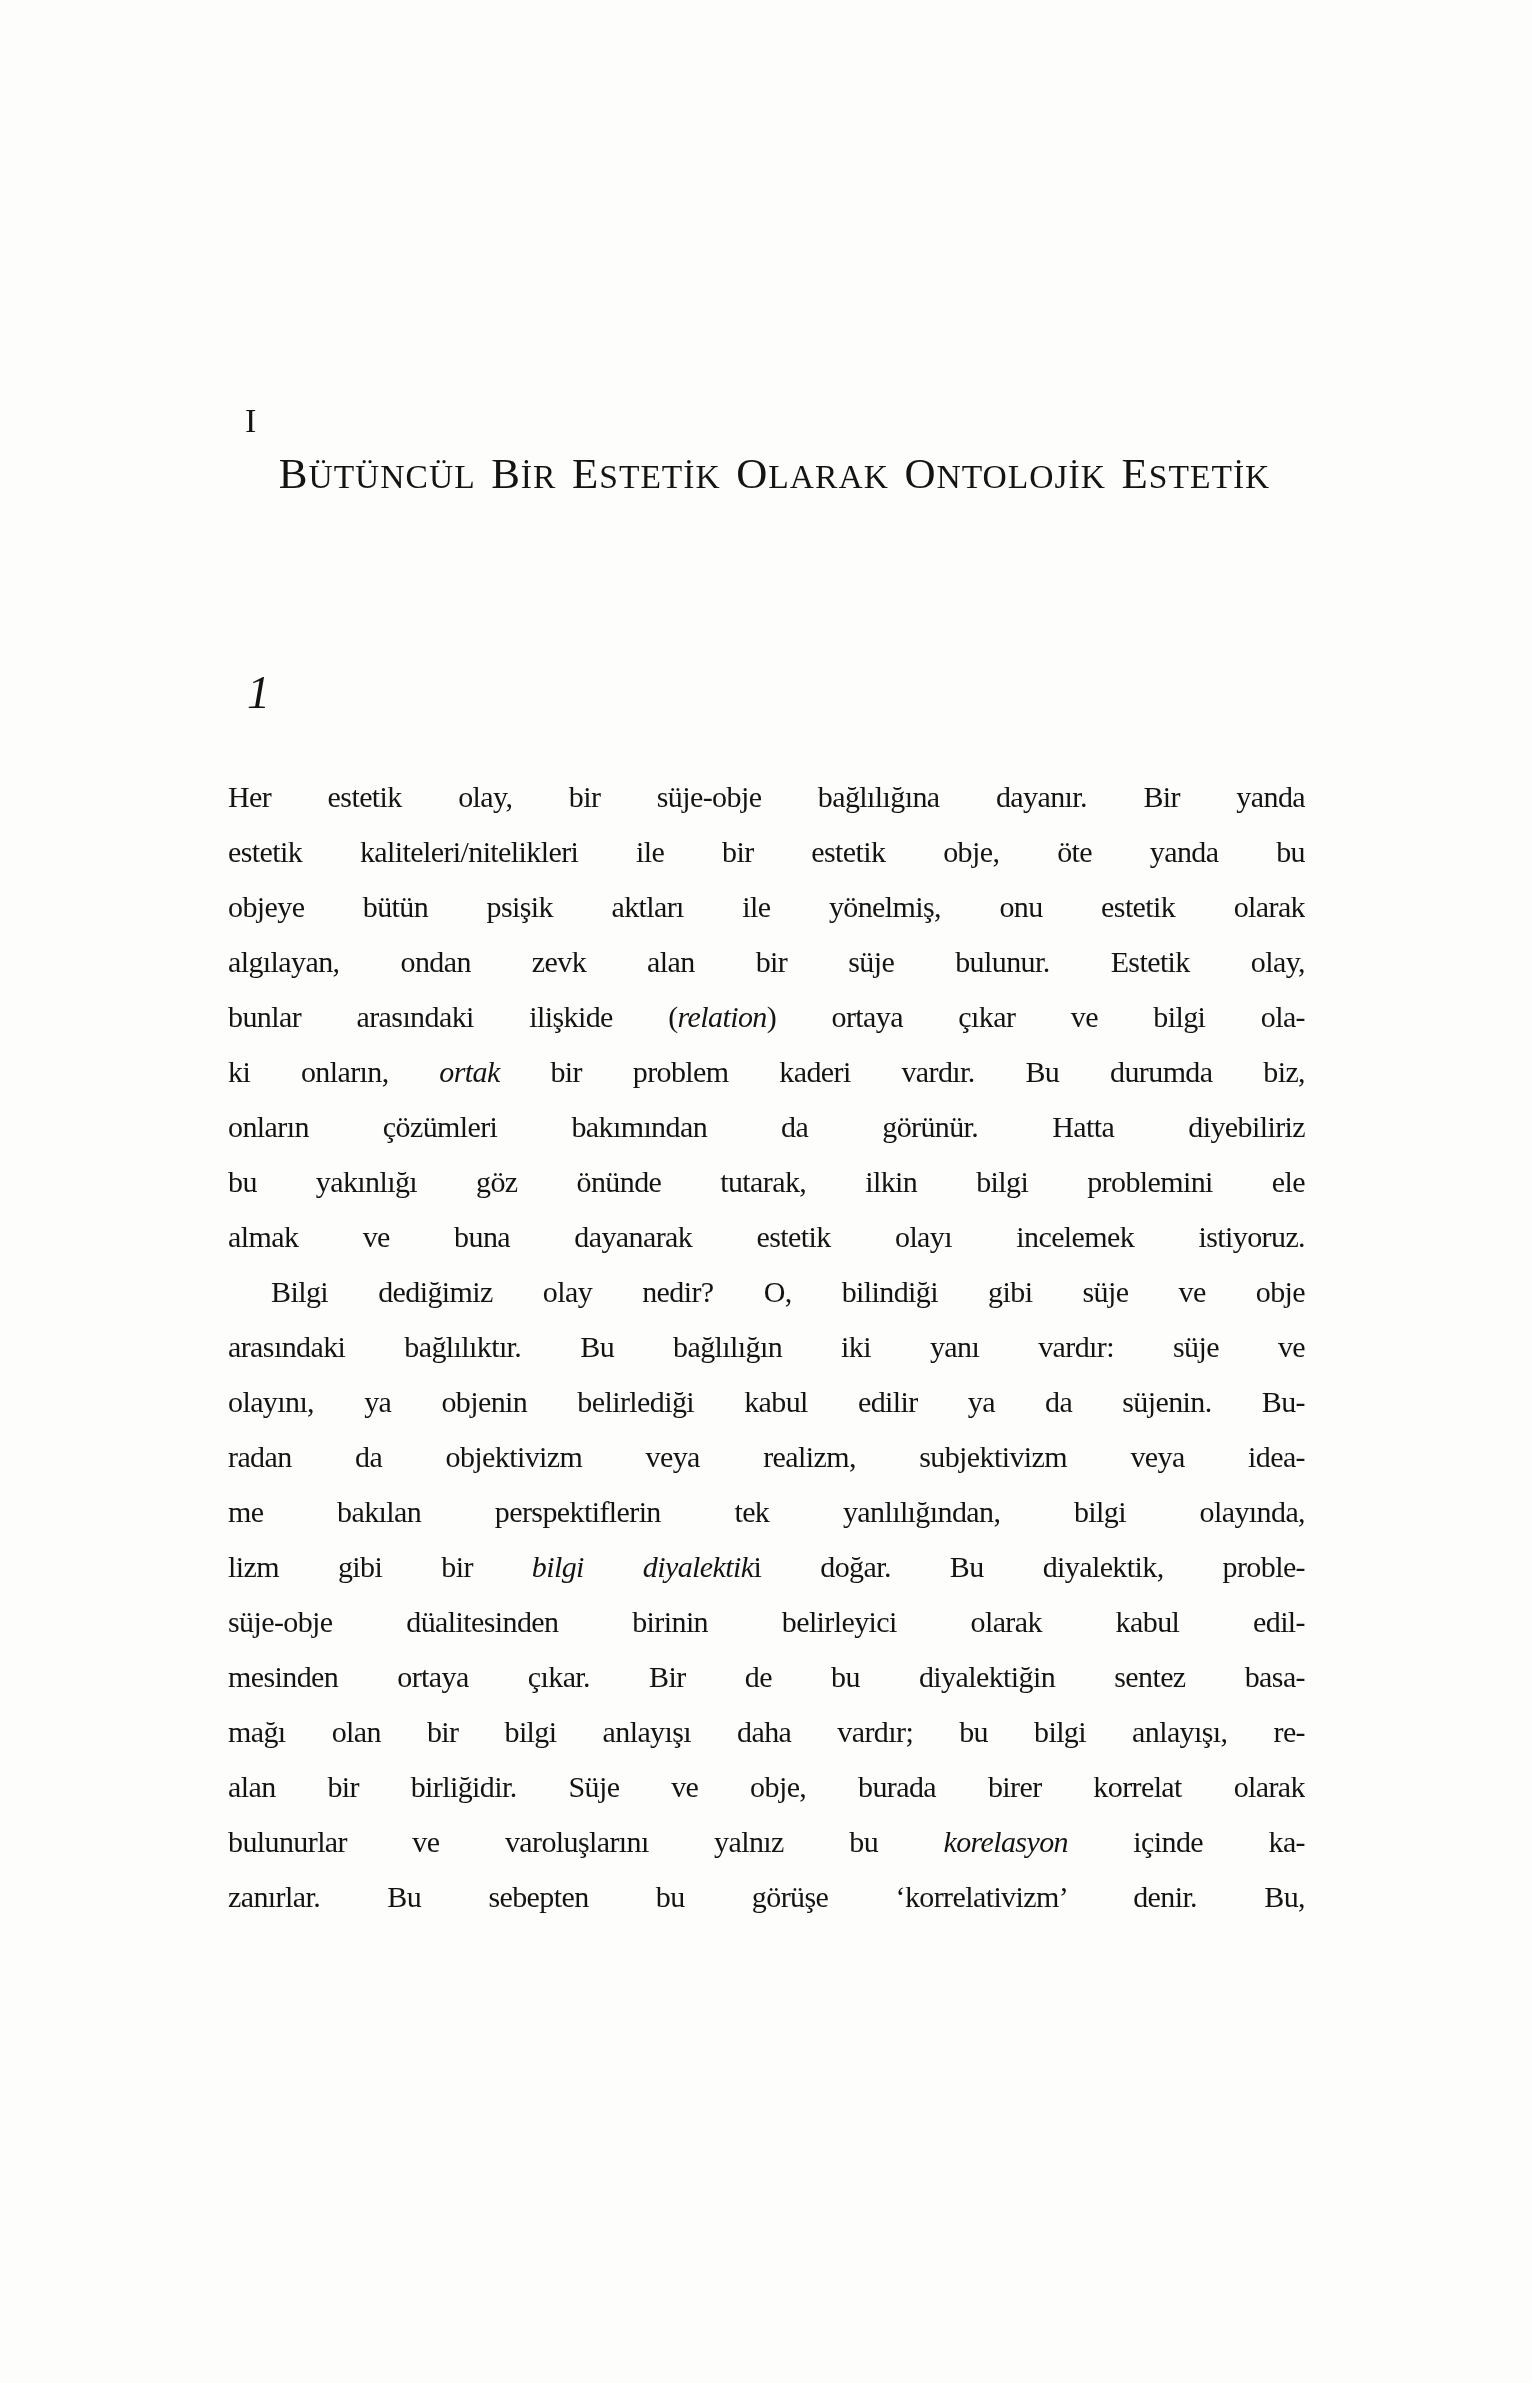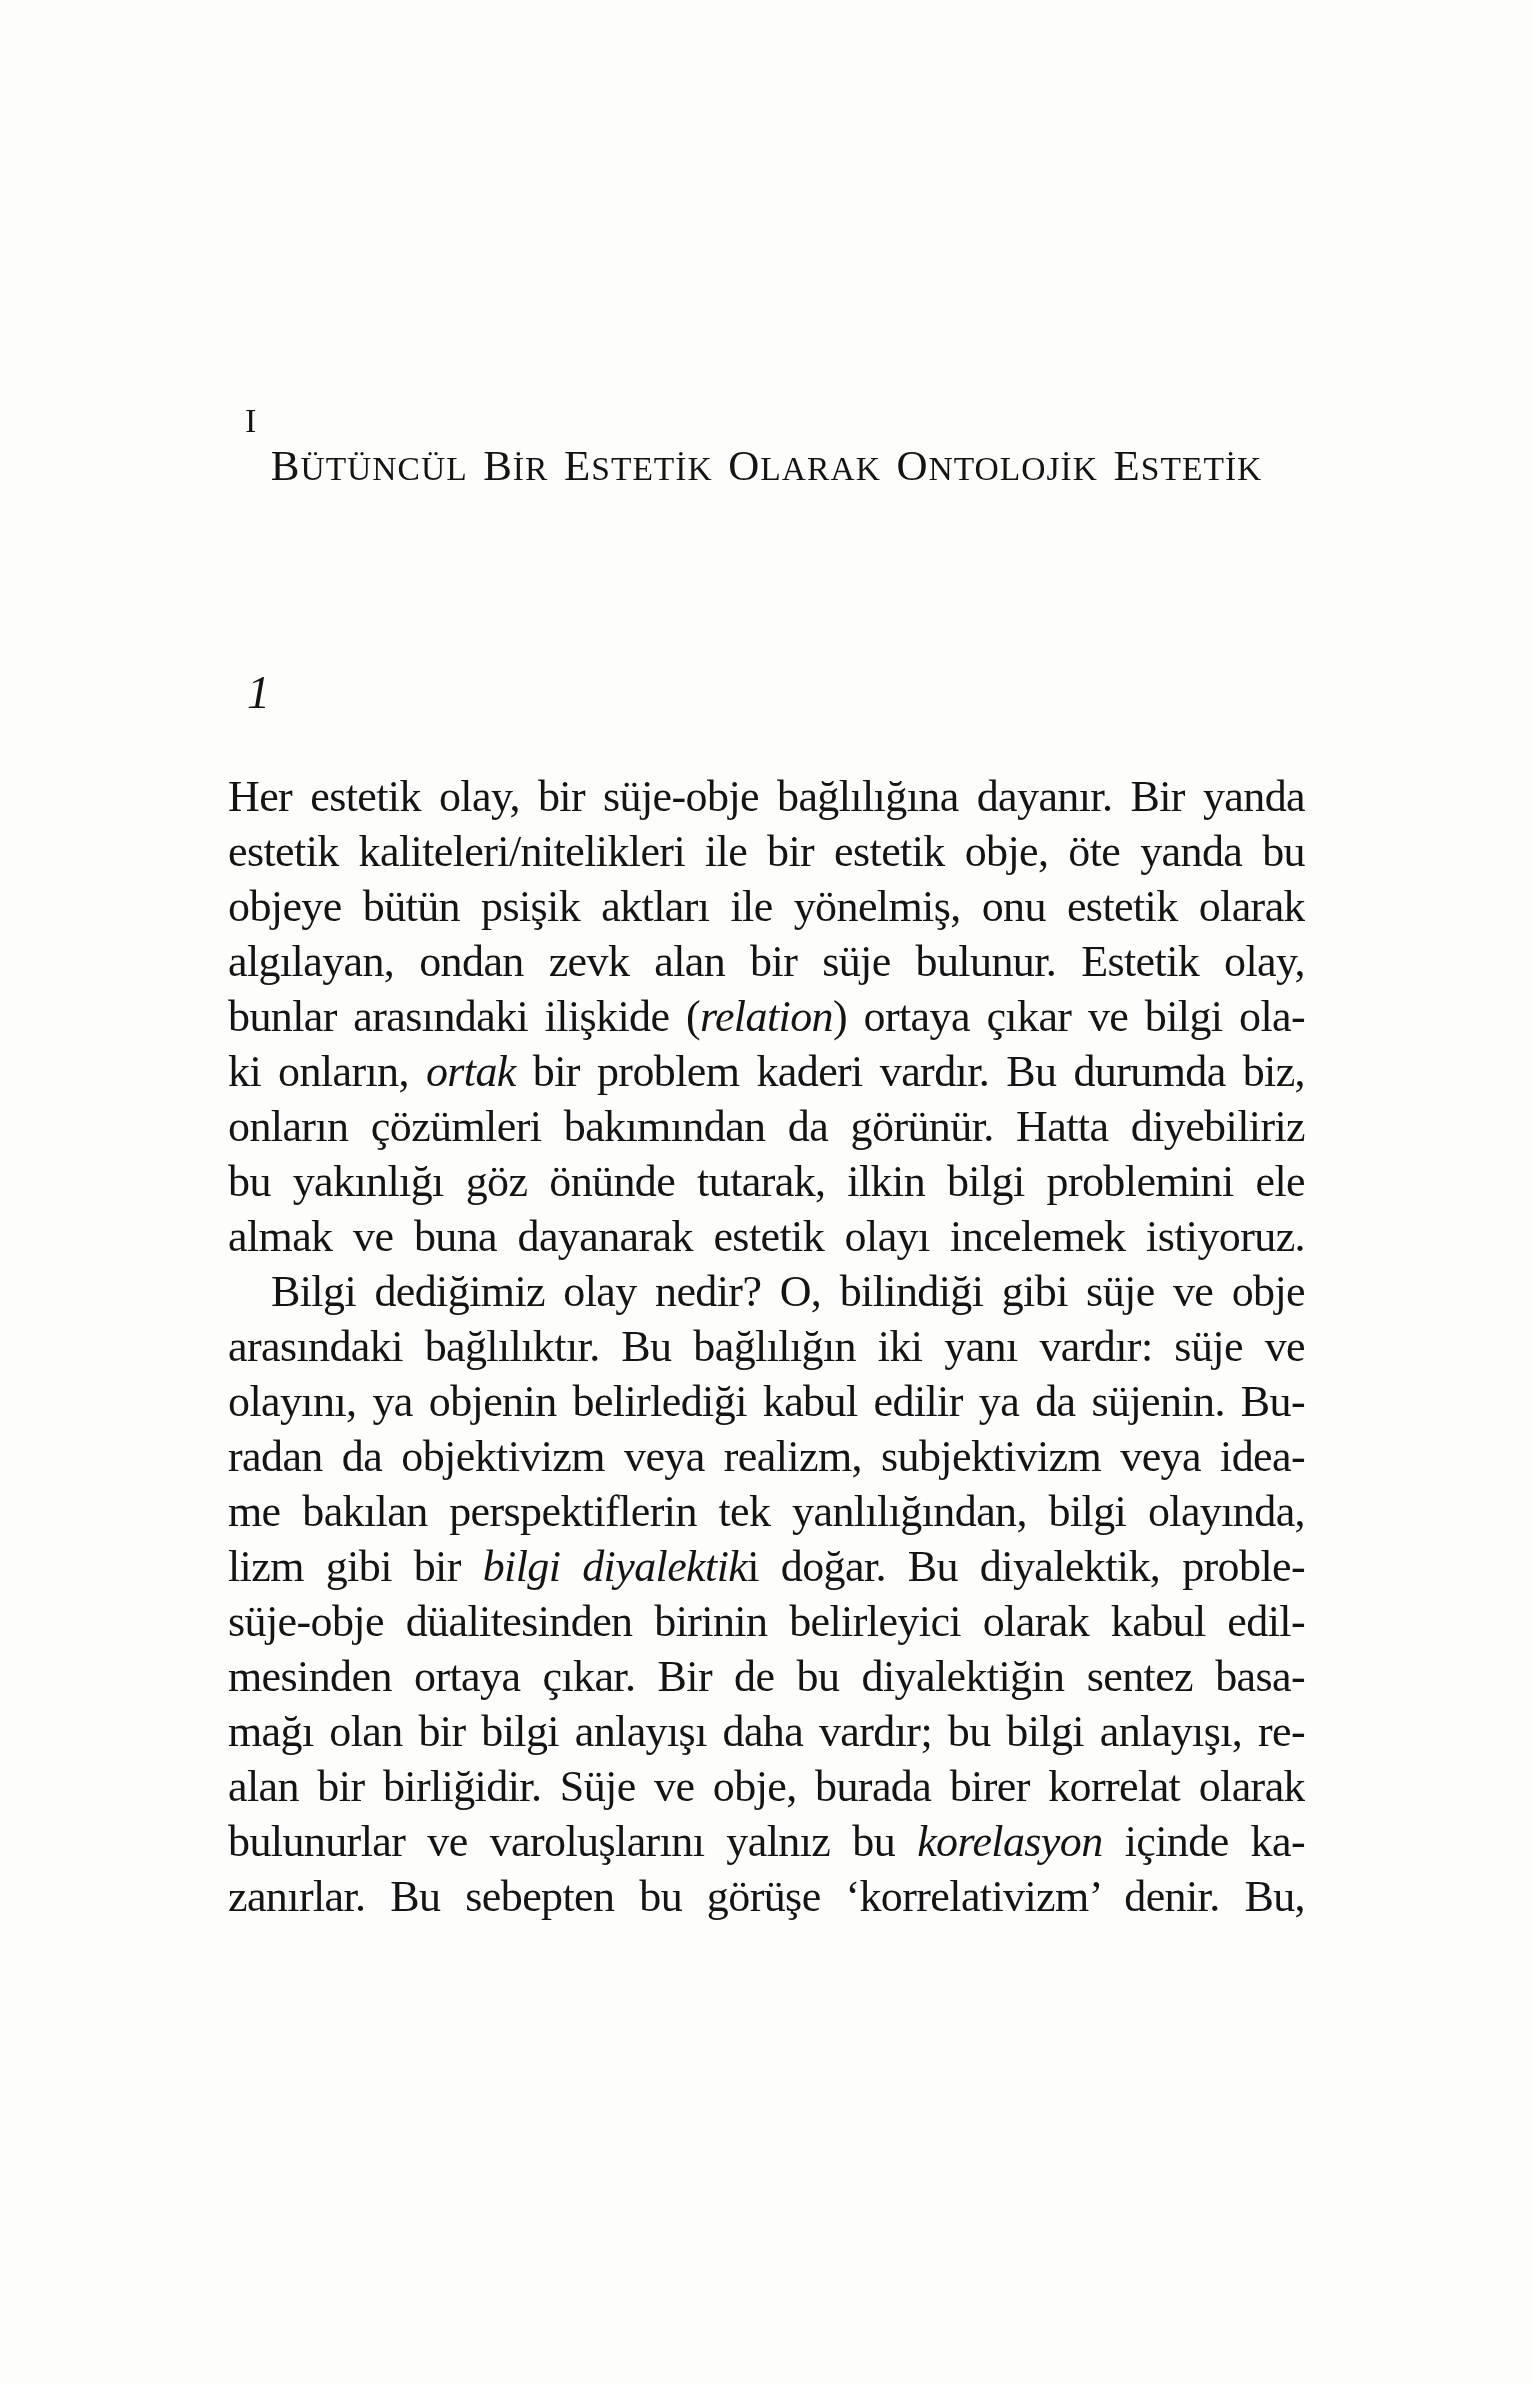--- a/index.html
+++ b/index.html
@@ -22,21 +22,21 @@
     top: 404px;
     font-size: 34px;
     line-height: 1;
     letter-spacing: 1px;
   }
   .title {
     position: absolute;
     left: 228px;
     top: 444px;
     width: 1077px;
-    margin: 0;
+    margin: 8px;
     font-size: 43px;
     font-weight: normal;
     line-height: 1;
     text-align: center;
     letter-spacing: 1px;
     word-spacing: 3.8px;
     white-space: nowrap;
   }
   .title .sc {
     font-size: 0.78em;
@@ -47,21 +47,21 @@
     top: 670px;
     font-size: 46px;
     line-height: 1;
     font-style: italic;
   }
   .body-text {
     position: absolute;
     left: 228px;
     top: 769px;
     width: 1077px;
-    font-size: 44px;
+    font-size: 30px;
     letter-spacing: -0.6px;
   }
   .line {
     height: 55px;
     line-height: 55px;
     text-align: justify;
     text-align-last: justify;
     overflow: hidden;
     white-space: normal;
   }

